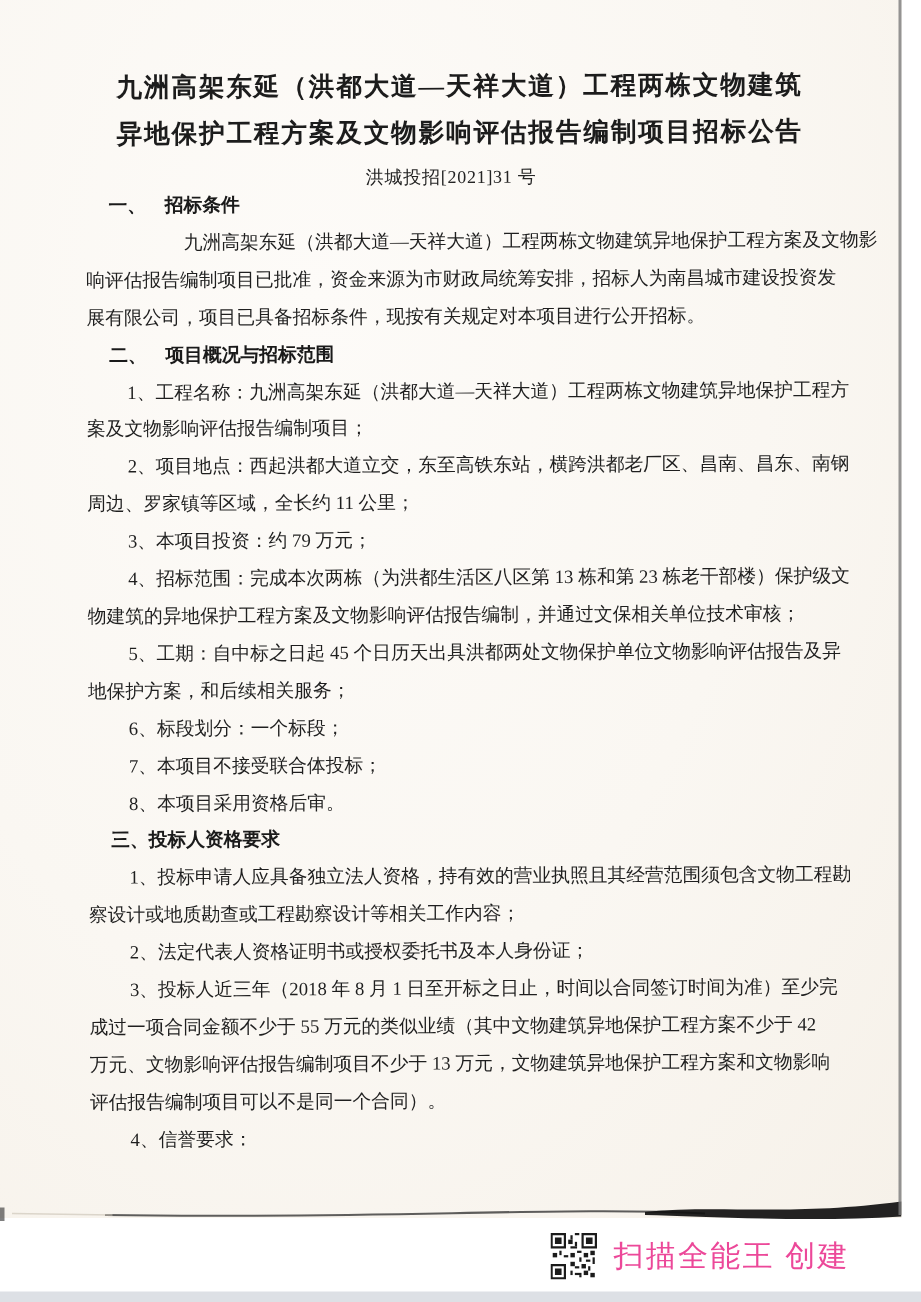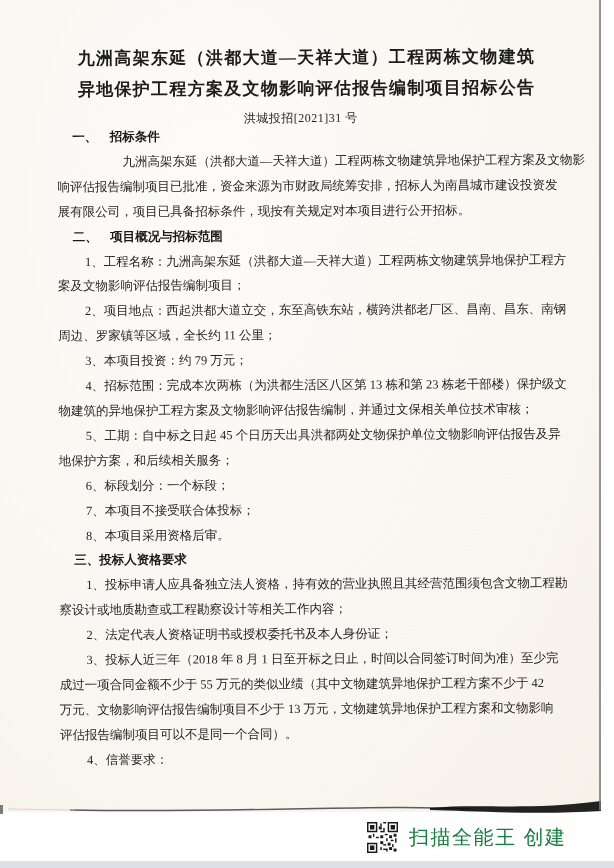--- a/index.html
+++ b/index.html
@@ -46,21 +46,21 @@
   .para{margin:0;}
   .pline{white-space:nowrap;}
   .pline.first.item{text-indent:27px;}
   .pline.first.opening{text-indent:65px;}
 
   
   .watermark{position:absolute;left:367px;top:820px;height:34px;display:flex;align-items:center;}
   .qr{width:31px;height:31px;display:block;}
   .wm-text{
     margin-left:11px;font-family:"Liberation Sans","DejaVu Sans",sans-serif;
-    font-size:20px;color:#15803d;letter-spacing:1.5px;white-space:nowrap;
+    font-size:20px;color:#ec4899;letter-spacing:1.5px;white-space:nowrap;
   }
   .bottom-strip{position:absolute;left:0;bottom:0;width:614px;height:7px;background:#dde0e5;}
 </style>
 </head>
 <body>
 
 <div class="canvas">
 
   <div class="paper">
     <div class="content">

